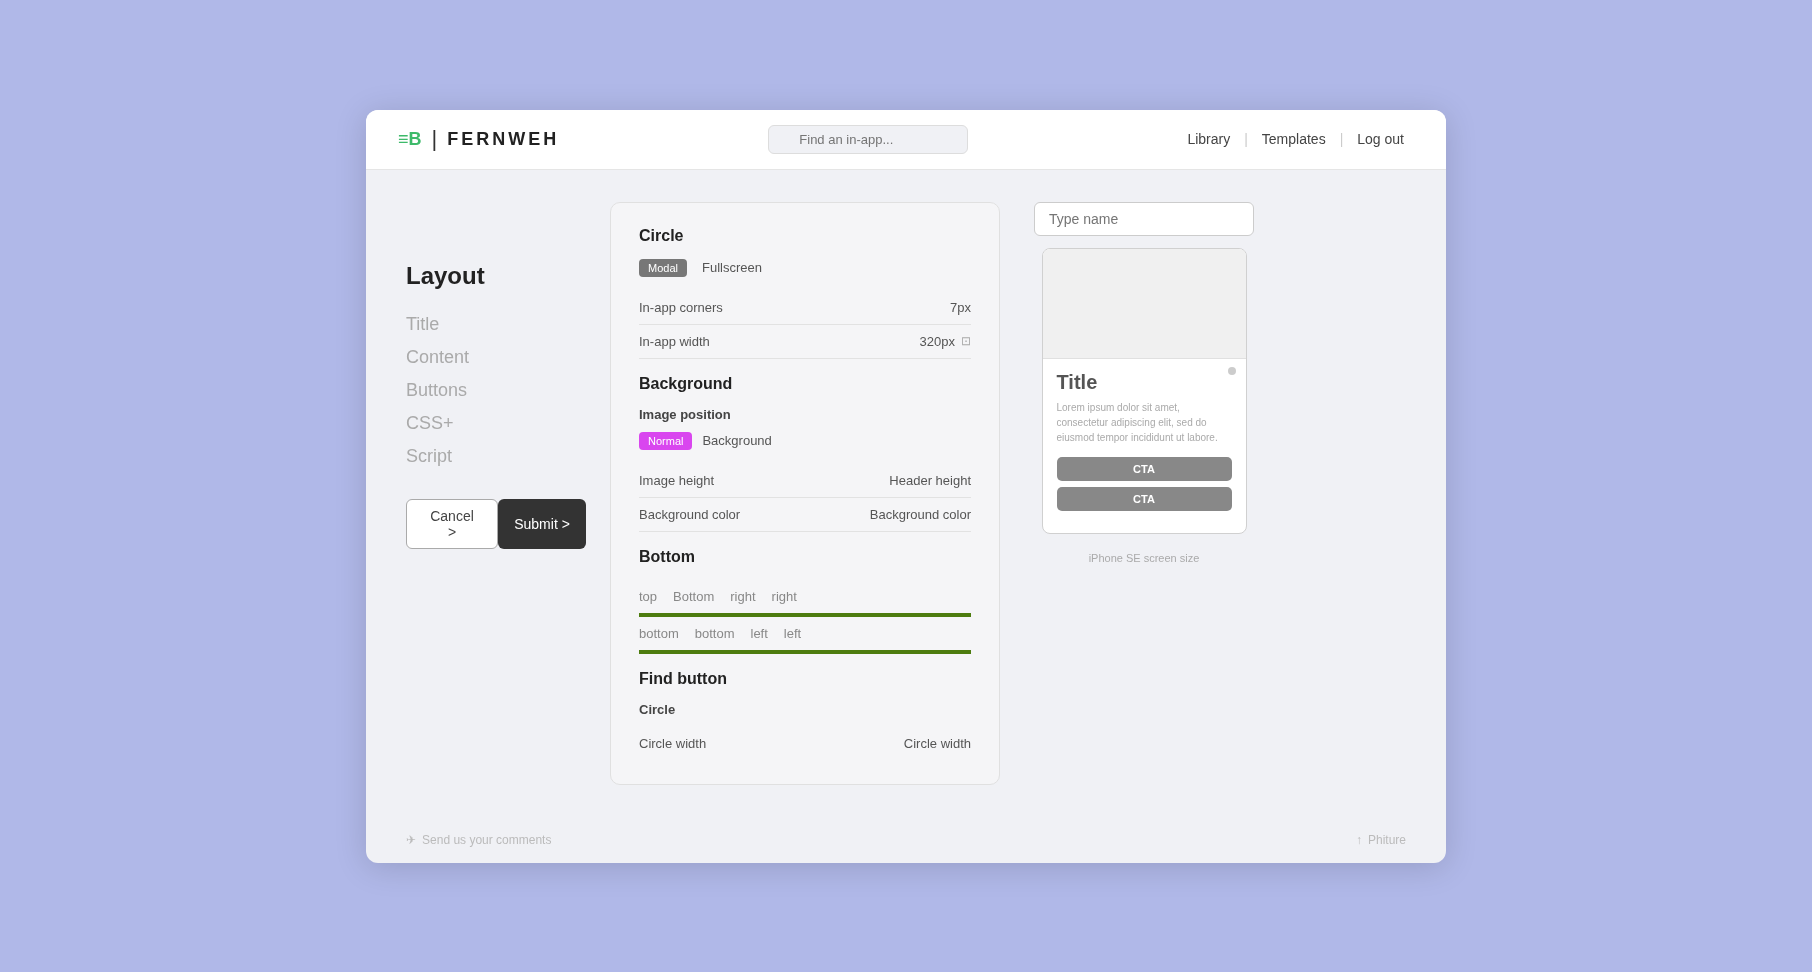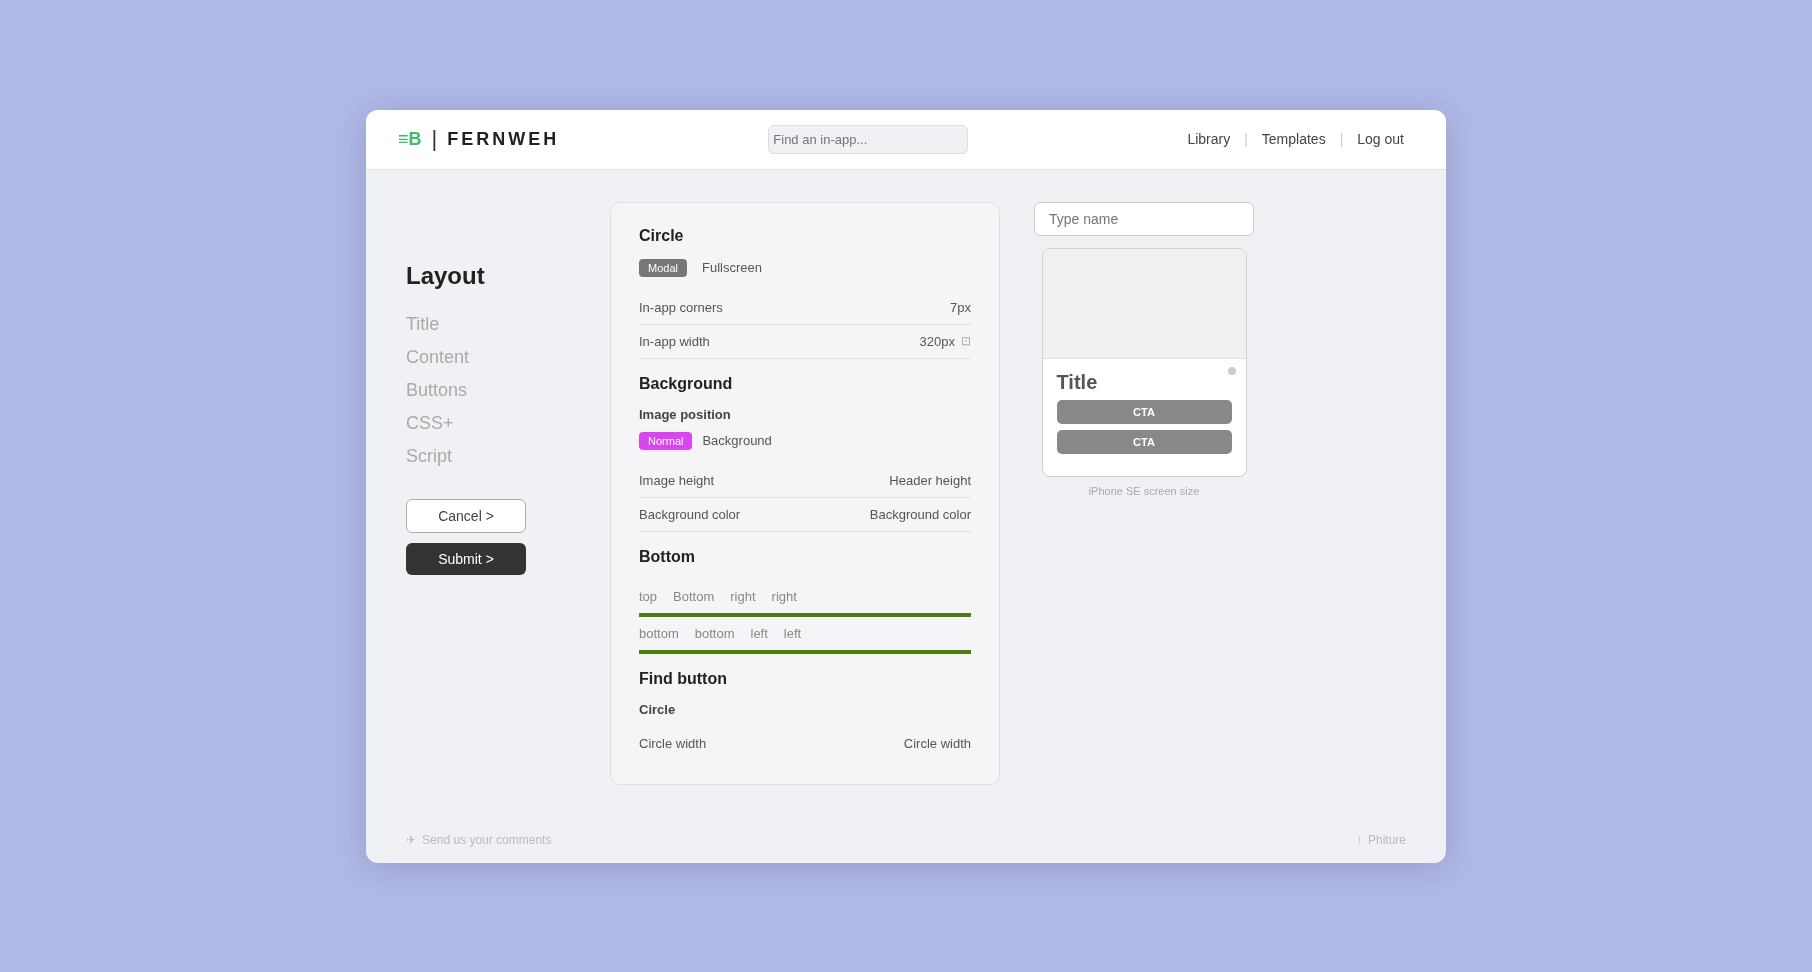--- a/index.html
+++ b/index.html
@@ -50,21 +50,21 @@
     .logo-text {
       font-size: 18px;
       font-weight: 700;
       letter-spacing: 3px;
       color: #222;
     }
     .header-center input {
       background: #f0f1f5;
       border: 1px solid #ddd;
       border-radius: 6px;
-      padding: 6px 4px;
+      padding: 6px 30px;
       font-size: 13px;
       color: #999;
       width: 200px;
       outline: none;
     }
     .header-nav {
       display: flex;
       align-items: center;
       gap: 4px;
       font-size: 14px;
@@ -102,22 +102,21 @@
     .sidebar-item {
       font-size: 18px;
       font-weight: 500;
       color: #aaa;
       padding: 4px 0;
       cursor: pointer;
     }
     .sidebar-buttons {
       margin-top: 24px;
       display: flex;
-      flex-direction: column;
-      gap: 10px;
+      flex-direction: row;
     }
     .btn-cancel {
       background: #fff;
       border: 1.5px solid #aaa;
       border-radius: 6px;
       padding: 8px 18px;
       font-size: 14px;
       cursor: pointer;
       color: #444;
       width: 120px;
@@ -284,21 +283,21 @@
       font-size: 11px;
       font-weight: 600;
       margin-bottom: 6px;
       display: block;
       text-align: center;
       cursor: pointer;
     }
     .phone-screen-label {
       font-size: 11px;
       color: #aaa;
-      margin-top: 8px;
+      margin-top: 18px;
       text-align: center;
     }
     
     .footer {
       padding: 16px 40px;
       display: flex;
       justify-content: space-between;
       align-items: center;
       font-size: 12px;
       color: #bbb;
@@ -411,20 +410,21 @@
       </div>
     </div>
 
     <div class="preview-panel">
       <input class="type-name-input" type="text" placeholder="Type name" style="">
       <div class="phone-preview">
         <div class="phone-image-area"></div>
         <div class="phone-content-area">
           <div class="phone-close-dot"></div>
           <div class="phone-title">Title</div>
+          <div class="phone-body">Lorem ipsum dolor sit amet, consectetur adipiscing elit, sed do eiusmod tempor incididunt ut labore.</div>
           <button class="phone-cta">CTA</button>
           <button class="phone-cta">CTA</button>
         </div>
       </div>
       <div class="phone-screen-label">iPhone SE screen size</div>
     </div>
   </div>
 
   <div class="footer">
     <div class="footer-left">

